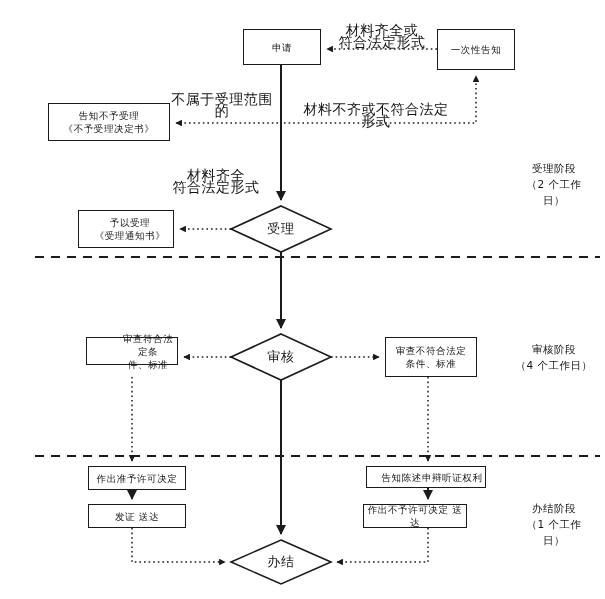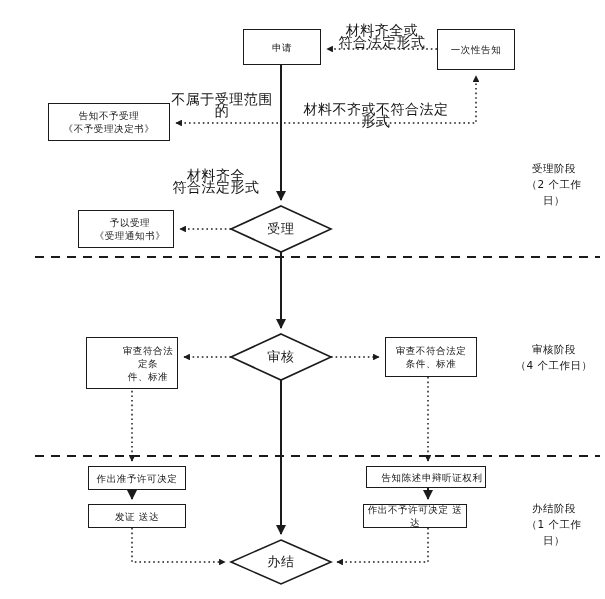--- a/index.html
+++ b/index.html
@@ -135,21 +135,21 @@
   <div class="node-box" style="left:48px; top:103px; width:122px; height:38px;">
     <span>告知不予受理
 《不予受理决定书》</span>
   </div>
 
   <div class="node-box" style="left:78px; top:210px; width:96px; height:38px;padding-left:8px;">
     <span>予以受理
 《受理通知书》</span>
   </div>
 
-  <div class="node-box" style="left:86px; top:337px; width:92px; height:52px;padding-left:32px;">
+  <div class="node-box" style="left:86px; top:337px; width:92px; height:28px;padding-left:32px;">
     <span>审查符合法定条
 件、标准</span>
   </div>
 
   <div class="node-box" style="left:385px; top:337px; width:92px; height:40px;">
     <span>审查不符合法定
 条件、标准</span>
   </div>
 
   <div class="node-box" style="left:88px; top:466px; width:98px; height:24px;">

